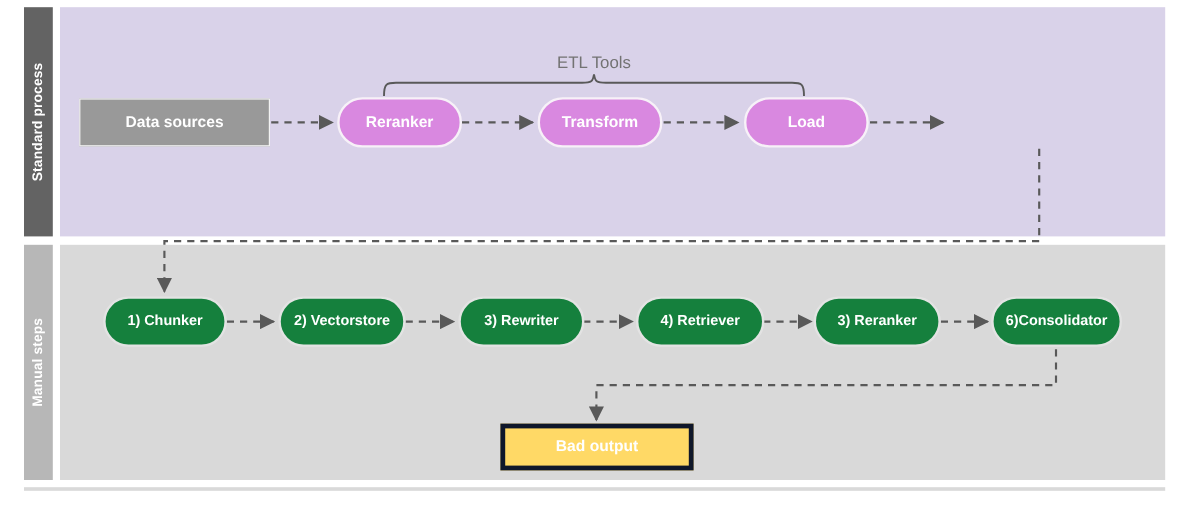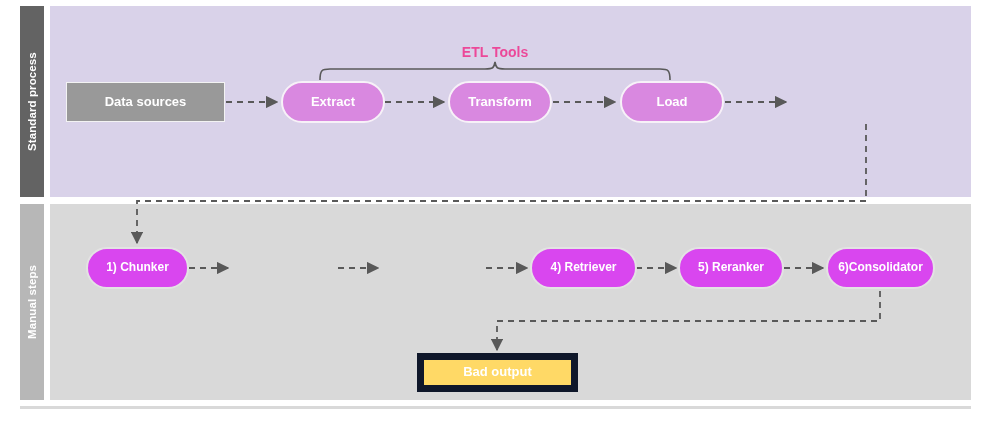--- a/index.html
+++ b/index.html
@@ -83,40 +83,40 @@
     border: 1.5px solid #F3F3F3;
     font-size: 13px;
   }
   .node-pill-etl {
     background: #D988E0;
     border: 2px solid #F7F1F8;
     border-radius: 999px;
     font-size: 13px;
   }
   .node-pill-step {
-    background: #d946ef;
+    background: #15803d;
     border: 2px solid #E3E3E3;
     border-radius: 999px;
     font-size: 12px;
   }
   .node-bad {
     background: #FFD966;
-    border: 7px solid #0f172a;
+    border: 4px solid #0f172a;
     font-size: 13px;
   }
 
   
   #etl-tools-label {
     position: absolute;
     left: 400px; top: 44px;
     width: 190px;
     text-align: center;
-    color: #ec4899;
+    color: #737373;
     font-size: 14px;
-    font-weight: bold;
+    font-weight: normal;
   }
 
   
   #connectors {
     position: absolute;
     left: 0; top: 0;
     width: 1003px; height: 430px;
     pointer-events: none;
   }
 </style>
@@ -162,34 +162,40 @@
              C 493 69, 494 68, 495 62
              C 496 68, 497 69, 505 69
              L 660 69
              C 668 69, 670 70, 670 80" stroke="#595959" stroke-width="1.6" fill="none"></path>
   </svg>
 
   <div id="etl-tools-label">ETL Tools</div>
 
   <div class="node node-rect" style="left:66px; top:82px; width:159px; height:40px;">Data sources</div>
 
-  <div class="node node-pill-etl" style="left:281px; top:81px; width:104px; height:42px;">Extract</div>
+  <div class="node node-pill-etl" style="left:281px; top:81px; width:104px; height:42px;">Reranker</div>
 
   <div class="node node-pill-etl" style="left:620px; top:81px; width:104px; height:42px;">Load</div>
 
   <div class="node node-pill-etl" style="left:448px; top:81px; width:104px; height:42px;">Transform</div>
 
 
   <div class="node node-pill-step" style="left:86px; top:247px; width:103px; height:42px;">1) Chunker</div>
 
-
+  <div class="node node-pill-step" style="left:232px; top:247px; width:106px; height:42px;">
+    <span>2) Vector</span>
+      <br>
+    <span>store</span>
+  </div>
+
+  <div class="node node-pill-step" style="left:382px; top:247px; width:105px; height:42px;">3) Rewriter</div>
 
   <div class="node node-pill-step" style="left:530px; top:247px; width:107px; height:42px;text-align:right;">4) Retriever</div>
 
-  <div class="node node-pill-step" style="left:678px; top:247px; width:106px; height:42px;">5) Reranker</div>
+  <div class="node node-pill-step" style="left:678px; top:247px; width:106px; height:42px;">3) Reranker</div>
 
   <div class="node node-pill-step" style="left:826px; top:247px; width:109px; height:42px;">
     <span>6)</span>
       <br>
     <span>Consolidator</span>
   </div>
 
   <div class="node node-bad" style="left:417px; top:353px; width:161px; height:39px;">Bad output</div>
 
   <div id="footer-rule"></div>

